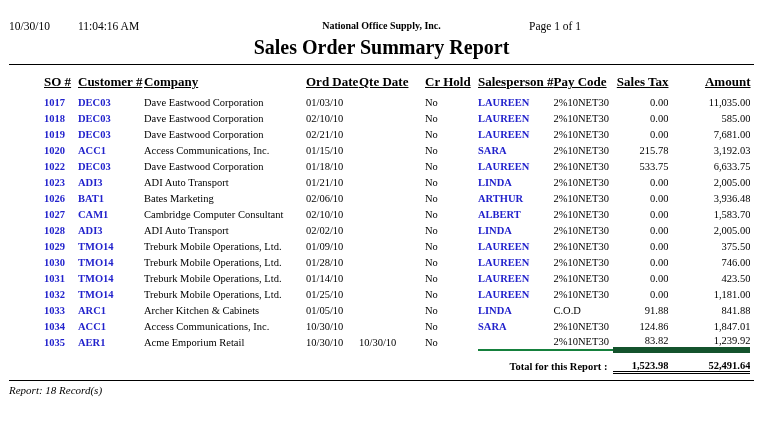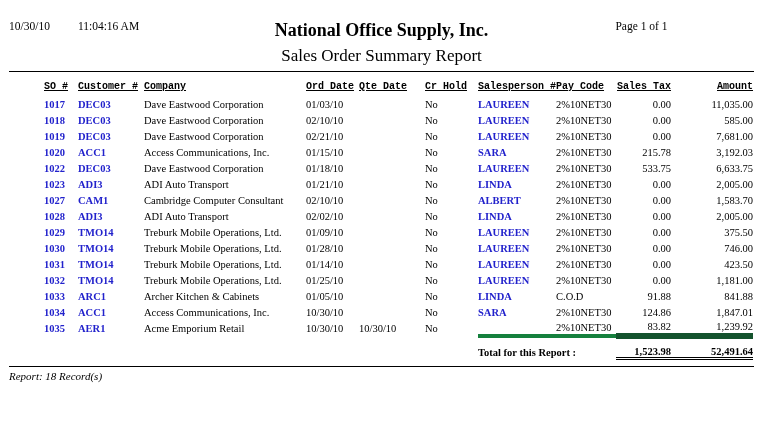--- a/index.html
+++ b/index.html
@@ -2,44 +2,44 @@
 <html style="--accent-blue: #2222cc;"><head>
 <meta charset="utf-8">
 <style>
   * { margin:0; padding:0; box-sizing:border-box; }
   html,body { width:763px; height:447px; background:#ffffff; overflow:hidden; }
   body { font-family:"Liberation Serif", serif; color:#000; }
   .page { padding:20px 9px 0 9px; width:763px; }
 
   .report-header { display:flex; align-items:flex-start; }
   .hdr-left  { width:225px; font-size:11.5px; }
-  .hdr-right { width:225px; font-size:11.5px; text-align:center; }
+  .hdr-right { width:225px; font-size:11.5px; text-align:left; }
   .hdr-center{ flex:1; text-align:center; }
   .datetime-line { white-space:nowrap; }
   .time { margin-left:28px; }
   .printed-by { margin-top:8px; }
-  .company-name { font-weight:bold; font-size:18px; }
-  .report-title { font-weight:normal; font-size:17px; margin-top:5px; }
+  .company-name { font-weight:bold; font-size:10px; }
+  .report-title { font-weight:bold; font-size:20px; margin-top:5px; }
 
   .top-rule { border-top:1.5px solid #000; margin-top:5px; }
 
   table { border-collapse:collapse; table-layout:fixed; margin:9px 0 0 35px; }
   col.c-so{width:34px} col.c-cust{width:66px} col.c-company{width:162px}
   col.c-ord{width:53px} col.c-qte{width:66px} col.c-hold{width:53px}
   col.c-sp{width:70px} col.c-pay{width:60px} col.c-tax{width:55px} col.c-amt{width:82px}
 
-  th { font-size:10px; font-weight:bold; text-align:left; text-decoration:underline;
-       padding:0 0 4px 0; white-space:nowrap;font-family:Liberation Mono, monospace; }
+  th { font-size:13px; font-weight:bold; text-align:left; text-decoration:underline;
+       padding:0 0 4px 0; white-space:nowrap; }
   th.num { text-align:right; }
   td { font-size:10.5px; height:16px; padding:0; white-space:nowrap; overflow:hidden; }
   td.num { text-align:right; }
   .blue { color:var(--accent-blue,#2222cc); font-weight:bold; }
 
   .totals-row td { height:22px; vertical-align:bottom; }
-  .total-label { font-weight:bold; text-align:left; border-top:4px solid #15803d; padding-right:6px; }
+  .total-label { font-weight:bold; text-align:right; border-top:2px solid #15803d; padding-right:6px; }
   .total-val { font-weight:bold; border-top:6px solid #14532d; border-bottom:3px double #000; }
   .spacer-cell { border:none; }
 
   .bottom-rule { border-top:1.5px solid #000; margin-top:6px; }
   .record-count { font-size:11px; font-style:italic; padding:3px 0 0 0; }
 </style>
 </head>
 <body>
 
 <div class="page">
@@ -160,20 +160,32 @@
     <td>01/21/10</td>
     <td></td>
     <td>No</td>
     <td class="blue">LINDA</td>
     <td>2%10NET30</td>
     <td class="num">0.00</td>
     <td class="num">2,005.00</td>
   </tr>
 
 
+  <tr>
+    <td class="blue">1026</td>
+    <td class="blue">BAT1</td>
+    <td>Bates Marketing</td>
+    <td>02/06/10</td>
+    <td></td>
+    <td>No</td>
+    <td class="blue">ARTHUR</td>
+    <td>2%10NET30</td>
+    <td class="num">0.00</td>
+    <td class="num">3,936.48</td>
+  </tr>
 
   <tr>
     <td class="blue">1027</td>
     <td class="blue">CAM1</td>
     <td>Cambridge Computer Consultant</td>
     <td>02/10/10</td>
     <td></td>
     <td>No</td>
     <td class="blue">ALBERT</td>
     <td>2%10NET30</td>

